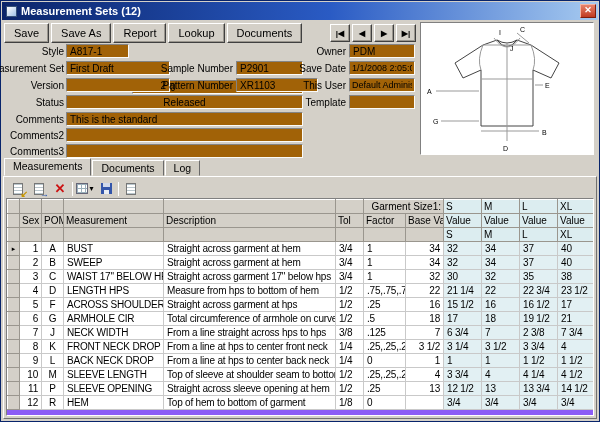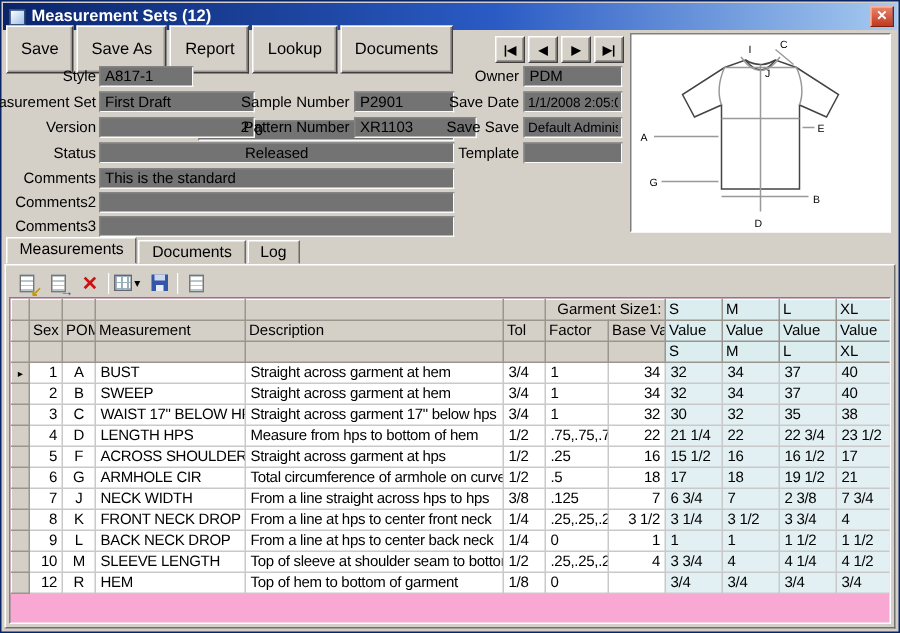--- a/index.html
+++ b/index.html
@@ -11,30 +11,30 @@
   .titlebar{position:absolute;top:1px;left:1px;right:1px;height:18px;
     background:linear-gradient(90deg,#0a246a 0%,#2a5bc4 55%,#a6caf0 100%);
     display:flex;align-items:center;gap:4px;padding:0 2px 0 4px}
   .title-icon{width:11px;height:11px;flex:0 0 auto;background:linear-gradient(135deg,#ffffff,#9fc0e8);border:1px solid #35507a}
   .title-text{flex:1;color:#fff;font-size:11px;font-weight:bold;white-space:nowrap;overflow:hidden}
   .close-btn{width:16px;height:14px;background:linear-gradient(#e8836b,#c03a20);border:1px solid;border-color:#f3b5a4 #7e1d0c #7e1d0c #f3b5a4;
     color:#fff;font-size:9px;line-height:11px;text-align:center;font-weight:bold;cursor:pointer}
 
   
   .toolbar{position:absolute;top:21px;left:3px;width:412px;height:22px;display:flex;align-items:center;gap:2px}
-  .tbtn{height:32px;padding:0 9px;background:#d4d0c8;font-size:11px;cursor:pointer;
+  .tbtn{height:20px;padding:0 9px;background:#d4d0c8;font-size:11px;cursor:pointer;
     border:1px solid;border-color:#ffffff #404040 #404040 #ffffff;box-shadow:inset -1px -1px 0 #9a968e}
   .navgroup{margin-left:auto;display:flex;gap:2px}
   .navbtn{width:20px;height:18px;background:#d4d0c8;border:1px solid;border-color:#ffffff #404040 #404040 #ffffff;
     box-shadow:inset -1px -1px 0 #9a968e;font-size:8px;font-weight:bold;display:flex;align-items:center;justify-content:center;cursor:pointer}
 
   
   .form-area{position:absolute;top:43px;left:0;width:418px;height:113px}
   .flabel{position:absolute;font-size:10px;white-space:nowrap;color:#000}
-  .field{position:absolute;height:14px;font-size:10px;padding:0 3px;color:#000;background:#737373;
+  .field{position:absolute;height:14px;font-size:10px;padding:0 3px;color:#000;background:#a16207;
     border:1px solid;border-color:#848484 #fbfbf9 #fbfbf9 #848484;outline:none}
   .field.small{font-size:9px;padding:0 2px}
   .field.right{text-align:right}
 
   
   .garment-panel{position:absolute;top:21px;left:419px;width:174px;height:133px;background:#fff;
     border:1px solid;border-color:#808080 #ffffff #ffffff #808080}
   .garment-panel svg{display:block;width:100%;height:100%}
 
   
@@ -58,21 +58,21 @@
   .mini-grid{width:12px;height:11px;border:1px solid #667;background-color:#fff;
     background-image:repeating-linear-gradient(90deg,#9ab0bb 0,#9ab0bb 1px,transparent 1px,transparent 4px),
                      repeating-linear-gradient(180deg,#9ab0bb 0,#9ab0bb 1px,transparent 1px,transparent 4px)}
   .dd{font-size:8px;margin-left:1px}
   .floppy{width:11px;height:11px;background:#3355aa;position:relative}
   .floppy::before{content:"";position:absolute;left:2px;top:0;width:7px;height:4px;background:#cfd8ea}
   .floppy::after{content:"";position:absolute;left:3px;bottom:0;width:5px;height:4px;background:#e8edf5}
   .gsep{width:1px;height:14px;background:#9a968e;border-right:1px solid #fff}
 
   
-  .grid-wrap{position:absolute;left:2px;top:21px;right:2px;bottom:2px;background:#f9a8d4;overflow:hidden;
+  .grid-wrap{position:absolute;left:2px;top:21px;right:2px;bottom:2px;background:#8b5cf6;overflow:hidden;
     border:1px solid;border-color:#808080 #ffffff #ffffff #808080}
   table{border-collapse:collapse;table-layout:fixed;width:588px;font-size:10px}
   th{font-weight:normal}
   thead th{height:14px;background:#d4d0c8;border:1px solid #9a968e;border-top-color:#fff;border-left-color:#fff;
     padding:0 2px;text-align:left;white-space:nowrap;overflow:hidden}
   thead th.tint{background:#dcedf0}
   thead th.gs{text-align:right}
   tbody td{height:14px;border-right:1px solid #c9c9c9;border-bottom:1px solid #c9c9c9;padding:0 3px;
     white-space:nowrap;overflow:hidden;background:#fff;letter-spacing:-0.2px}
   td.c-sel{background:#d4d0c8;border:1px solid #9a968e;border-top-color:#fff;border-left-color:#fff;
@@ -119,21 +119,21 @@
     <input class="field" style="left: 65px; top: 17px; width: 104px;" value="First Draft">
     <span class="flabel" style="top:19px;right:186px">Sample Number</span>
     <input class="field" style="left: 235px; top: 17px; width: 67px;" value="P2901">
     <span class="flabel" style="top:19px;right:73px">Save Date</span>
     <input class="field small" style="left: 348px; top: 17px; width: 66px;" value="1/1/2008 2:05:00">
 
     <span class="flabel" style="top:36px;right:355px">Version</span>
     <input class="field right" style="left: 65px; top: 34px; width: 104px;" value="2">
     <span class="flabel" style="top:36px;right:186px">Pattern Number</span>
     <input class="field" style="left: 235px; top: 34px; width: 82px;" value="XR1103">
-    <span class="flabel" style="top:36px;right:73px">Save Save</span>
+    <span class="flabel" style="top:36px;right:73px">This User</span>
     <input class="field small" style="left: 348px; top: 34px; width: 66px;" value="Default Administra">
 
     <span class="flabel" style="top:53px;right:355px">Status</span>
     <input class="field" style="left: 65px; top: 51px; width: 237px; text-align: center;" value="Released">
     <span class="flabel" style="top:53px;right:73px">Template</span>
     <input class="field" style="left: 348px; top: 51px; width: 66px;" value="">
 
     <span class="flabel" style="top:70px;right:355px">Comments</span>
     <input class="field" style="left: 65px; top: 68px; width: 237px;" value="This is the standard">
     <span class="flabel" style="top:86px;right:355px">Comments2</span>
@@ -401,20 +401,34 @@
               <td class="c-tol">1/2</td>
               <td class="c-factor">.25,.25,.25,</td>
               <td class="c-base">4</td>
               <td class="c-s">3 3/4</td>
               <td class="c-m">4</td>
               <td class="c-l">4 1/4</td>
               <td class="c-xl">4 1/2</td>
             </tr>
             <tr>
               <td class="c-sel"></td>
+              <td class="c-sex">11</td>
+              <td class="c-pom">P</td>
+              <td class="c-measurement">SLEEVE OPENING</td>
+              <td class="c-description">Straight across sleeve opening at hem</td>
+              <td class="c-tol">1/2</td>
+              <td class="c-factor">.25</td>
+              <td class="c-base">13</td>
+              <td class="c-s">12 1/2</td>
+              <td class="c-m">13</td>
+              <td class="c-l">13 3/4</td>
+              <td class="c-xl">14 1/2</td>
+            </tr>
+            <tr>
+              <td class="c-sel"></td>
               <td class="c-sex">12</td>
               <td class="c-pom">R</td>
               <td class="c-measurement">HEM</td>
               <td class="c-description">Top of hem to bottom of garment</td>
               <td class="c-tol">1/8</td>
               <td class="c-factor">0</td>
               <td class="c-base"></td>
               <td class="c-s">3/4</td>
               <td class="c-m">3/4</td>
               <td class="c-l">3/4</td>

